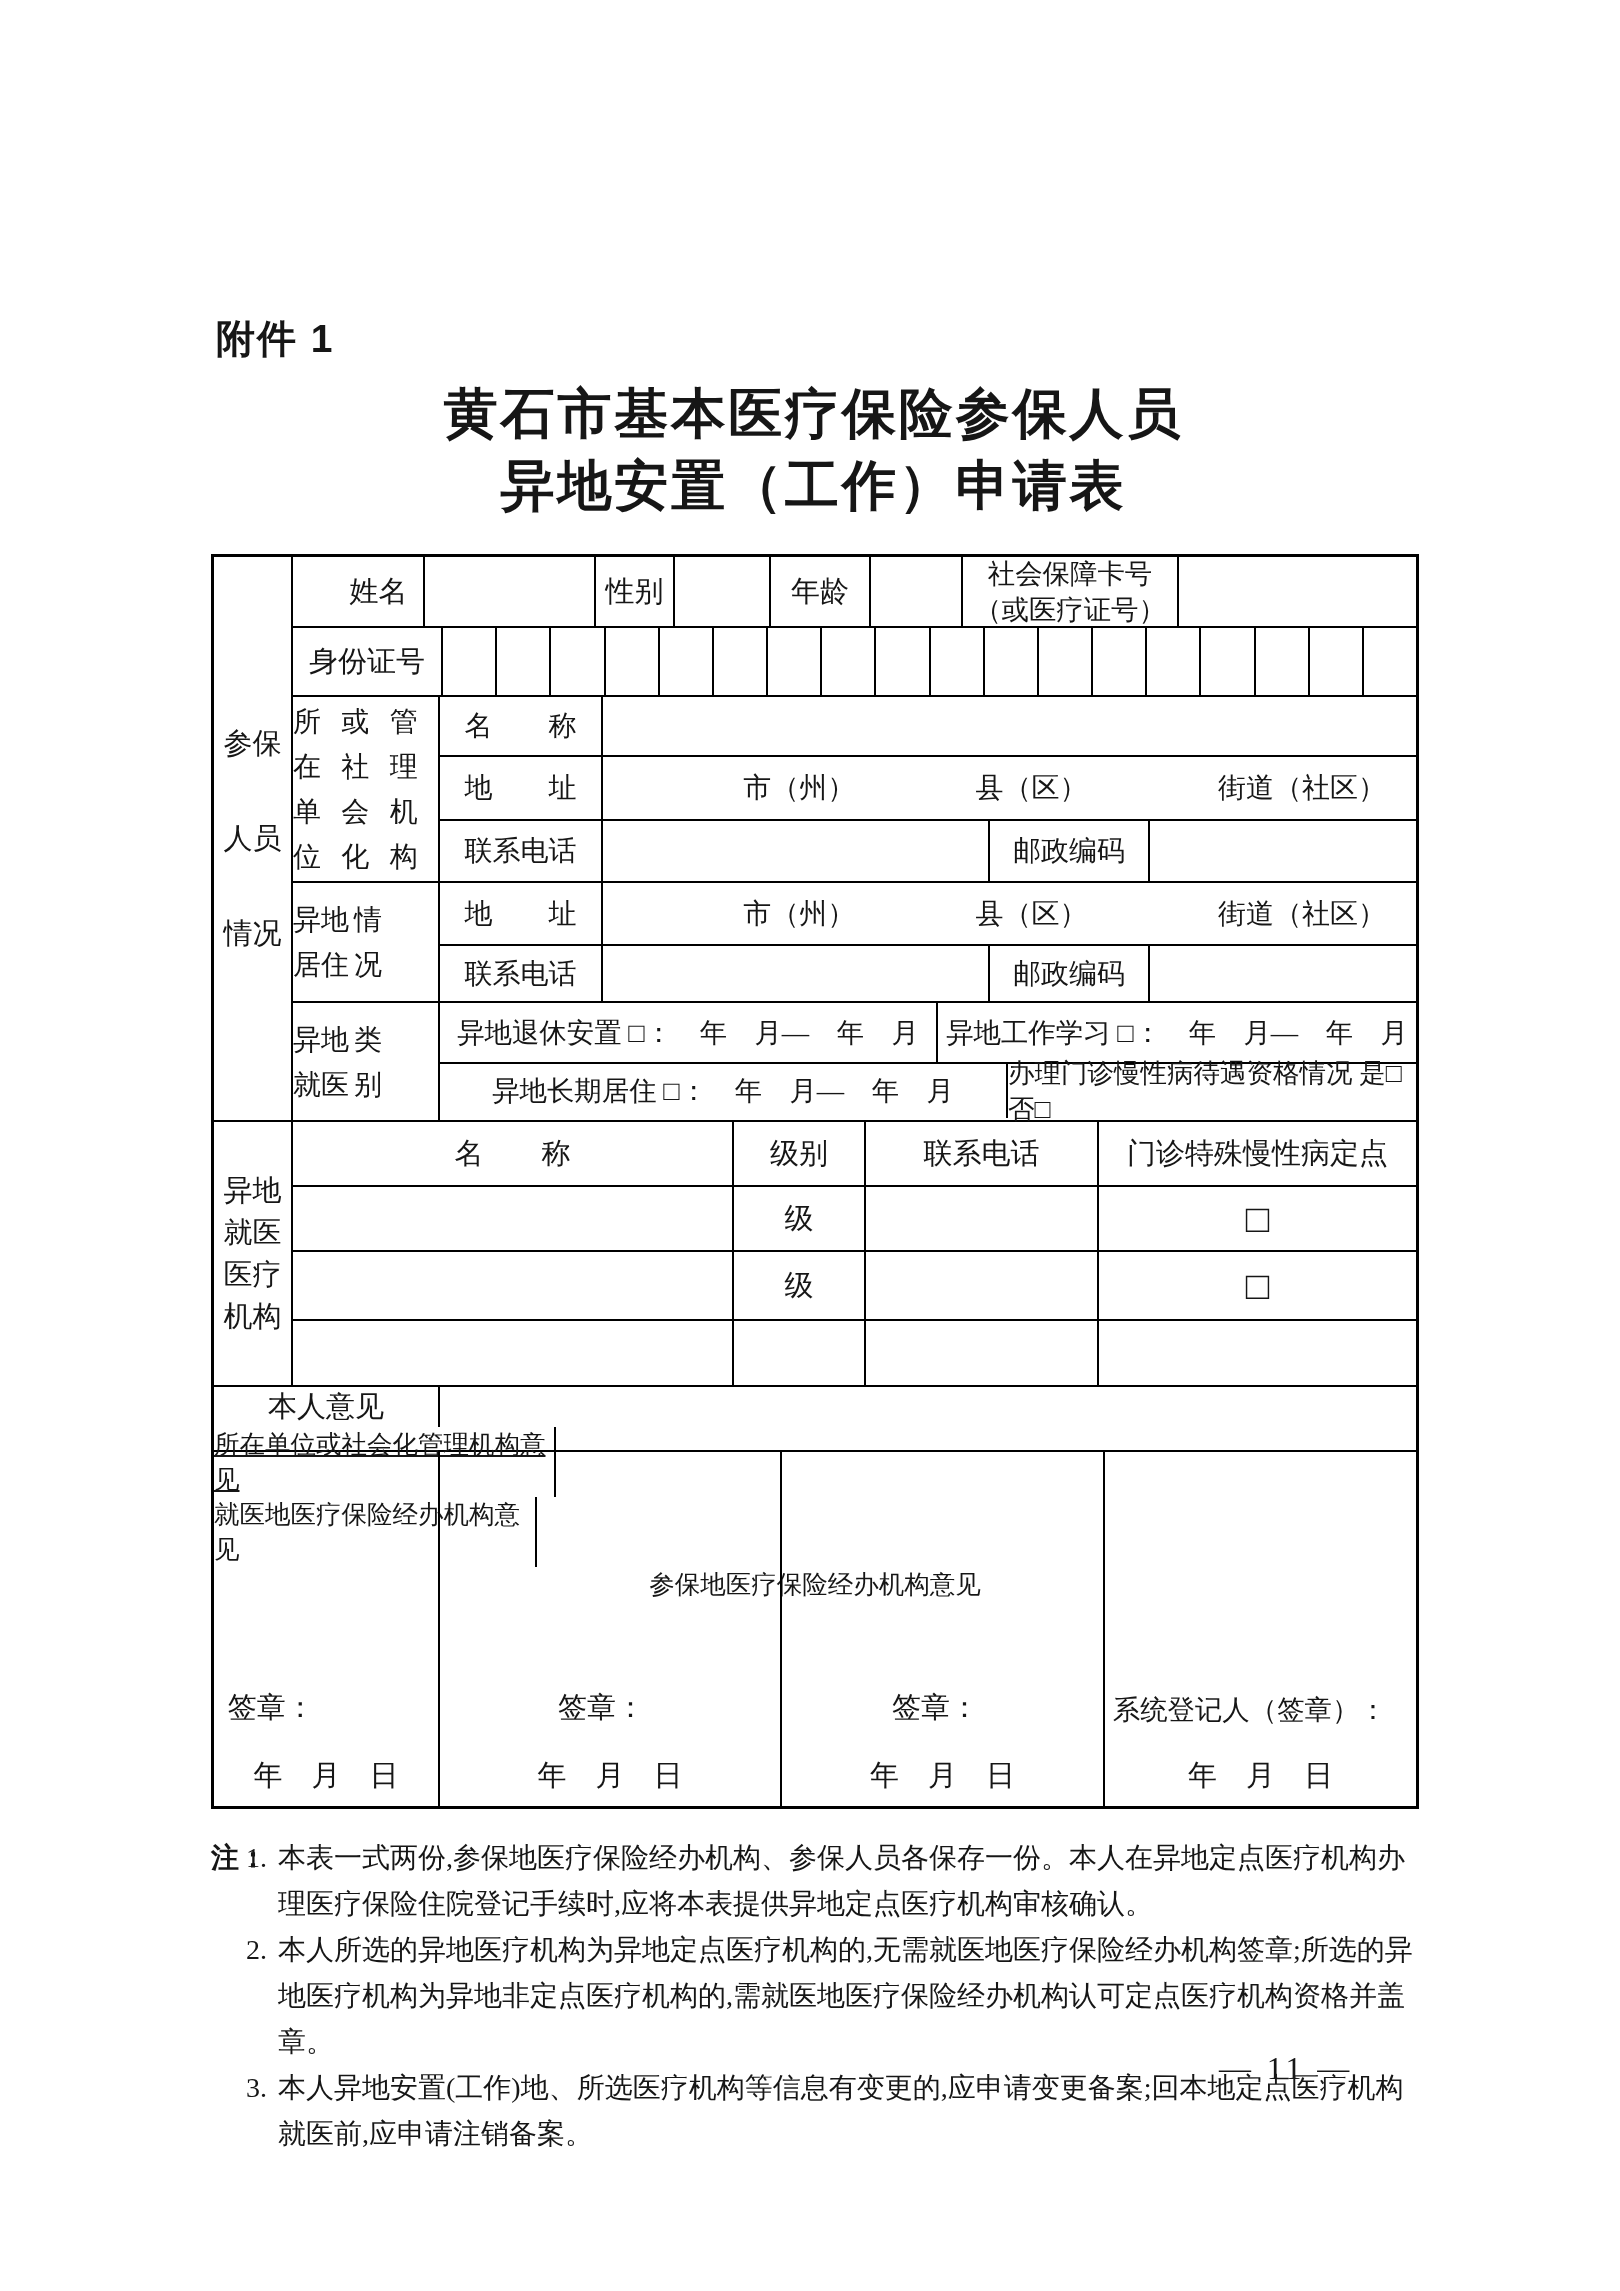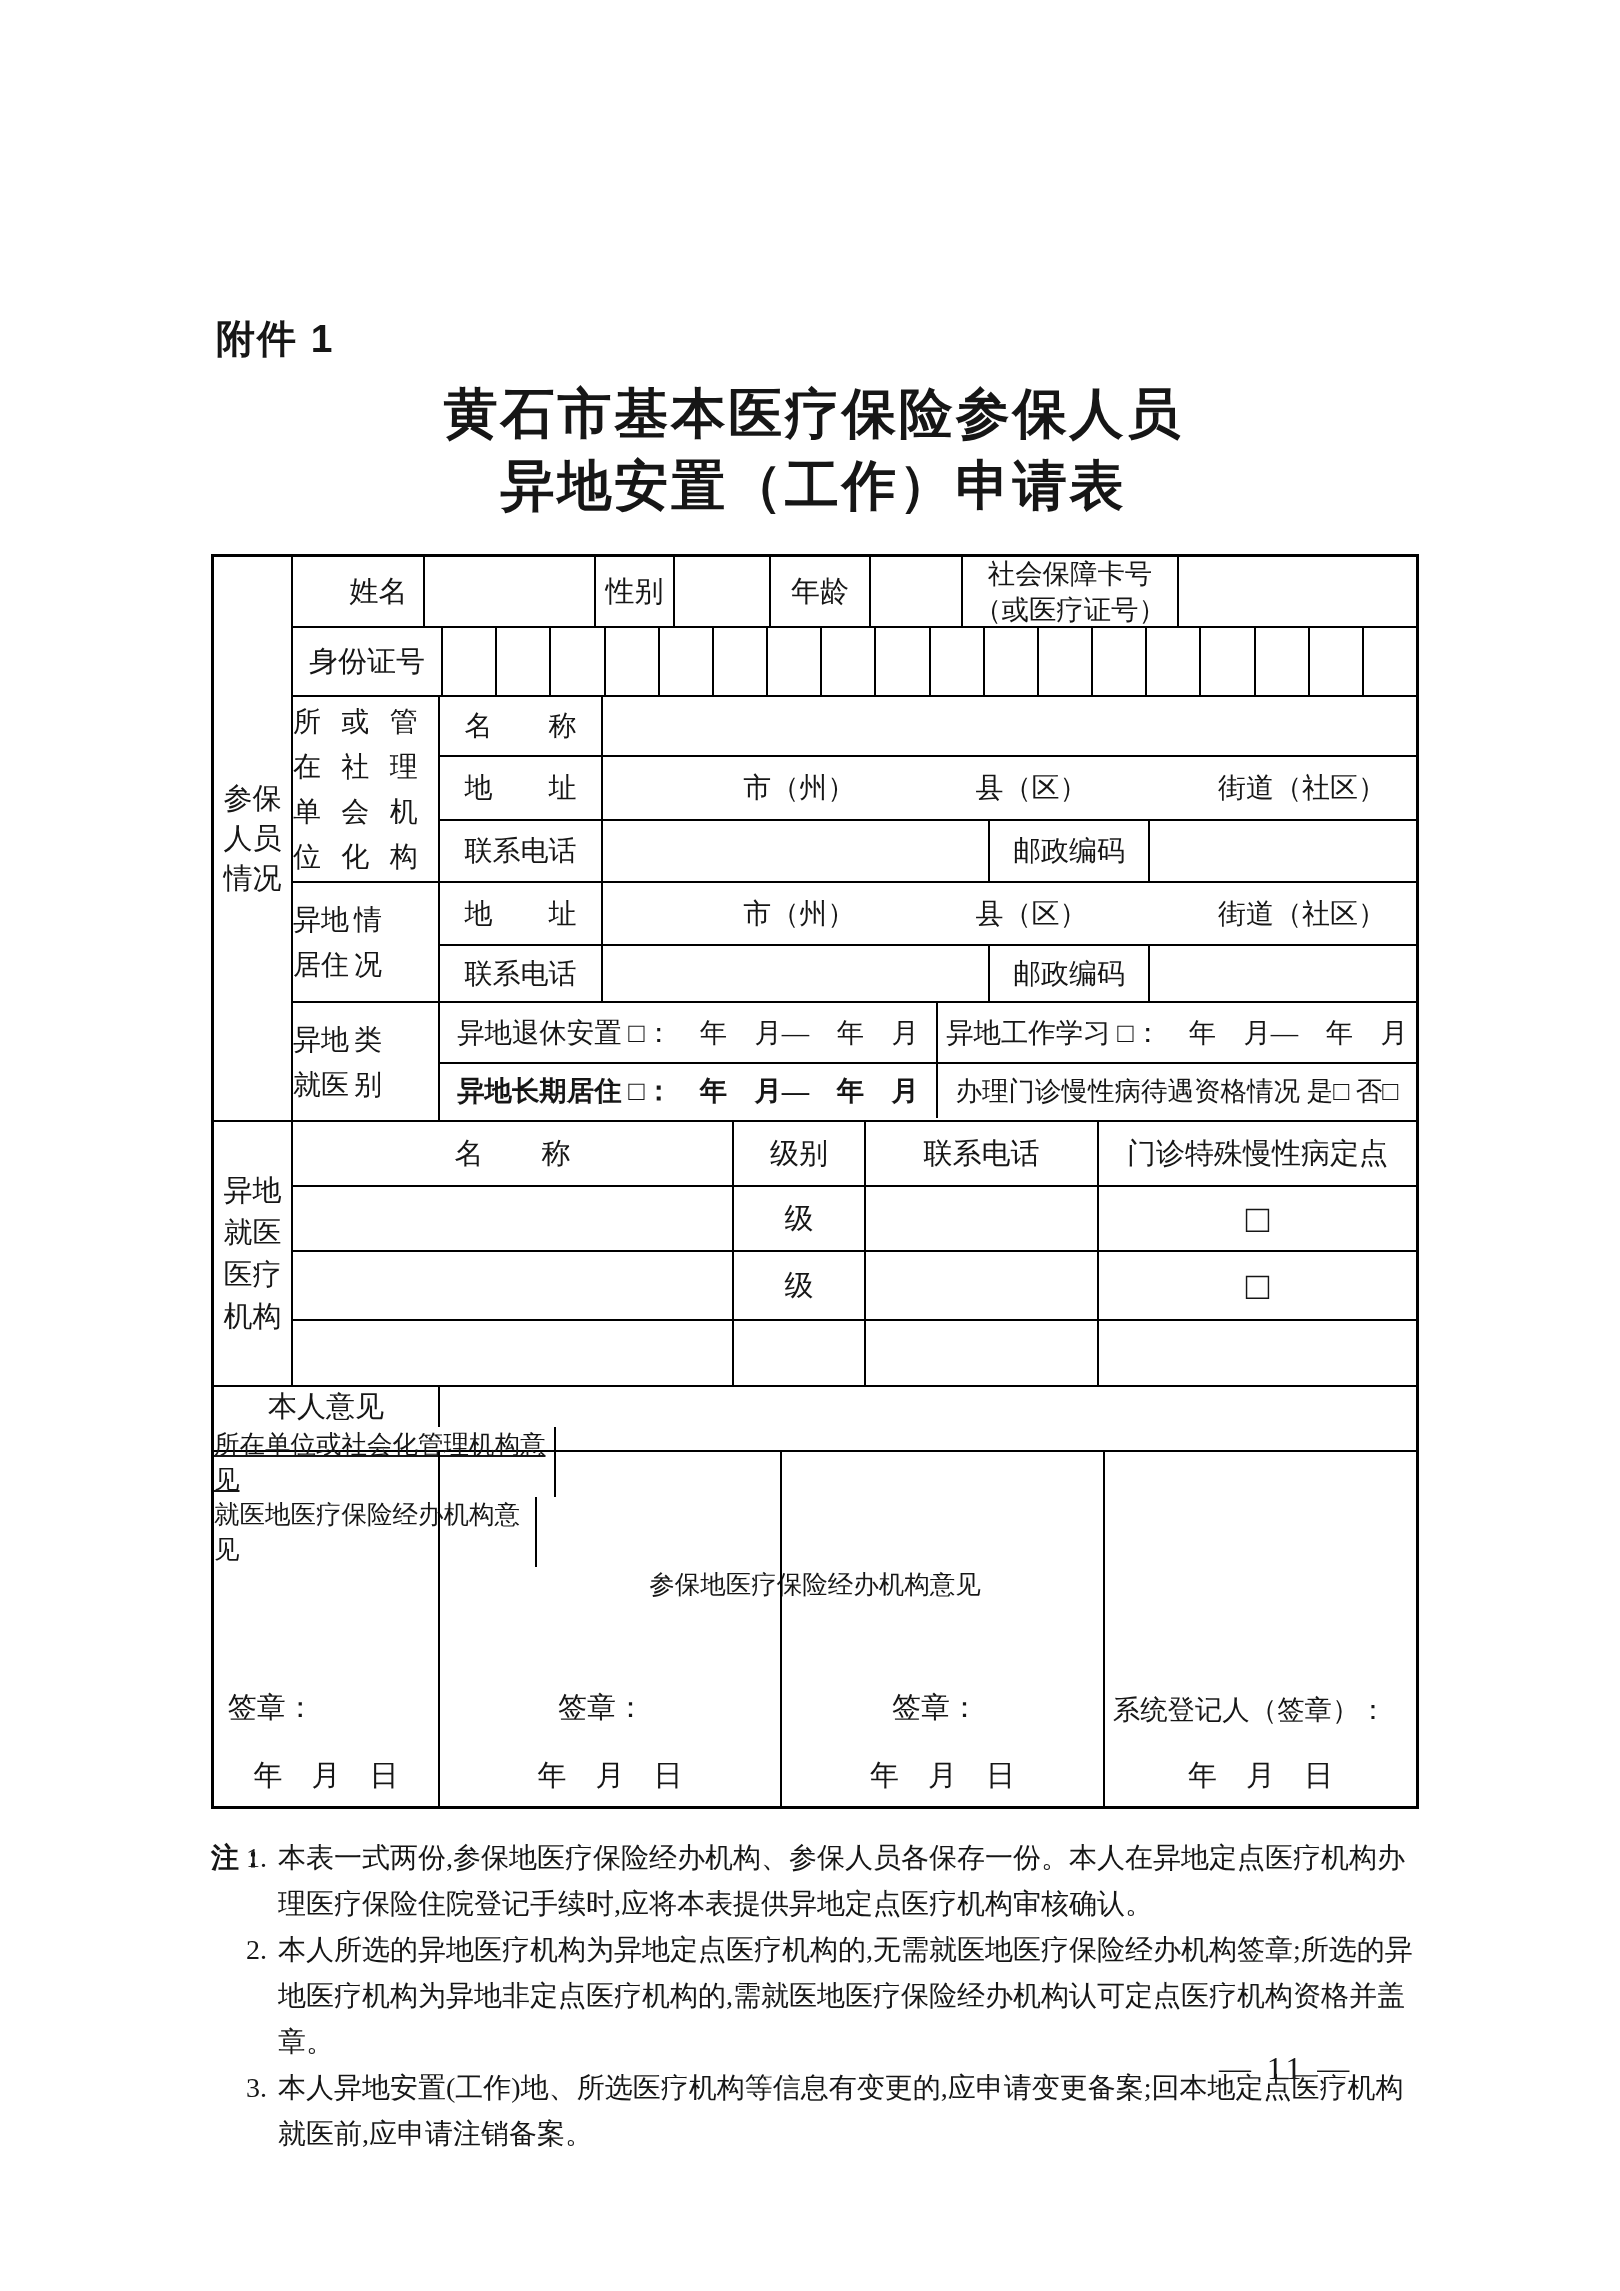--- a/index.html
+++ b/index.html
@@ -38,21 +38,21 @@
   .row.nb{border-bottom:none;}
   .cell{
     display:flex;align-items:center;justify-content:center;
     min-width:0;position:relative;
   }
   .br{border-right:2px solid #000;}
   .vlabel{
     display:flex;flex-direction:column;align-items:center;justify-content:center;
     width:79px;flex:0 0 79px;
   }
-  .vlabel.gap-big{}
+  .vlabel.gap-big{gap:55px;}
   .vlabel.gap-sm{gap:4.9px;line-height:37px;}
   .stack{display:flex;flex-direction:row;align-items:center;justify-content:center;line-height:45px;}
   .lab2{width:147px;flex:0 0 147px;font-size:28px;}
   .lab3{width:163px;flex:0 0 163px;font-size:28px;}
   .fs28{font-size:27.4px;}
   .fs27{font-size:26.5px;}
   .addr-cell{flex:1;display:flex;align-items:center;font-size:28px;}
   .addr-cell .sp1{flex:14;} .addr-cell .sp2{flex:12;}
   .addr-cell .sp3{flex:13;} .addr-cell .sp4{flex:3;}
   .idcell{flex:1;border-right:2px solid #000;}
@@ -209,21 +209,21 @@
               <div>异地就医</div>
               <div>类　　别</div>
             </div>
           </div>
           <div class="col">
             <div class="row" style="height:61px;">
               <div class="cell br fs28" style="width:498px;">异地退休安置 □：　年　月—　年　月</div>
               <div class="cell fs28" style="flex:1;">异地工作学习 □：　年　月—　年　月</div>
             </div>
             <div class="row nb" style="height:54px;">
-              <div class="cell br fs28" style="width:498px;font-weight:bold;">异地长期居住 □：　年　月—　年　月</div>
+              <div class="cell br fs28" style="width:568px;">异地长期居住 □：　年　月—　年　月</div>
               <div class="cell fs27" style="flex:1;">办理门诊慢性病待遇资格情况 是□ 否□</div>
             </div>
           </div>
         </div>
       </div>
     </div>
 
     <div class="sec sec-b">
       <div class="cell br vlabel gap-sm">
         <div>异地</div>

